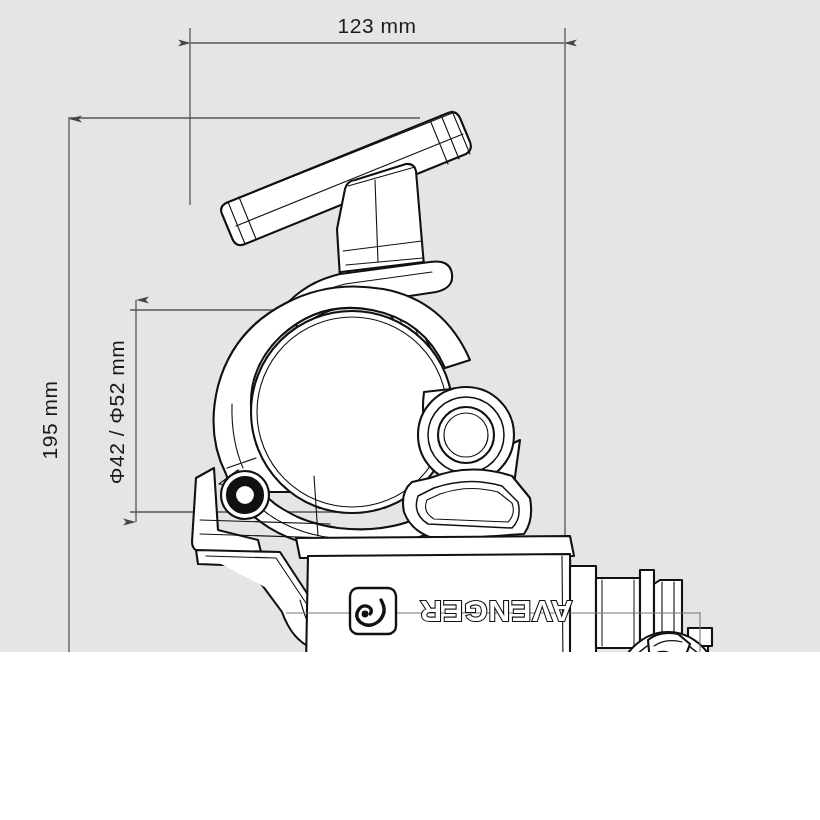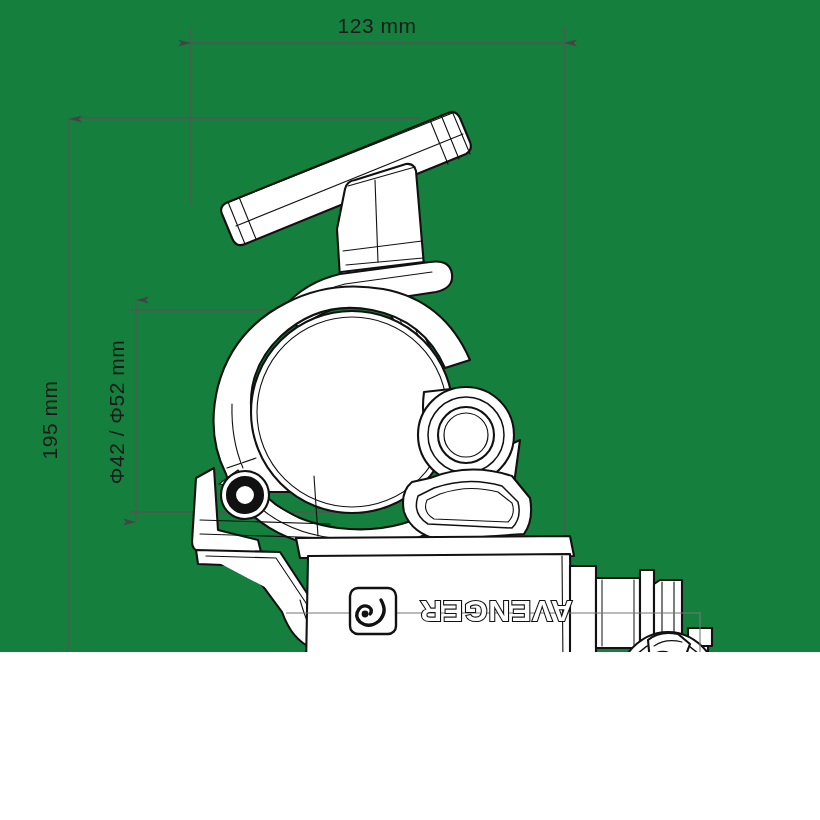--- a/index.html
+++ b/index.html
@@ -8,21 +8,21 @@
     padding: 0;
     background: #ffffff;
   }
   body {
     font-family: "Liberation Sans", sans-serif;
   }
   #sheet {
     position: relative;
     width: 820px;
     height: 652px;
-    background: #15803d;
+    background: #e5e5e5;
     overflow: hidden;
   }
   #sheet svg {
     display: block;
     position: absolute;
     top: 0;
     left: 0;
   }
   .dim-text {
     font-family: "Liberation Sans", sans-serif;

